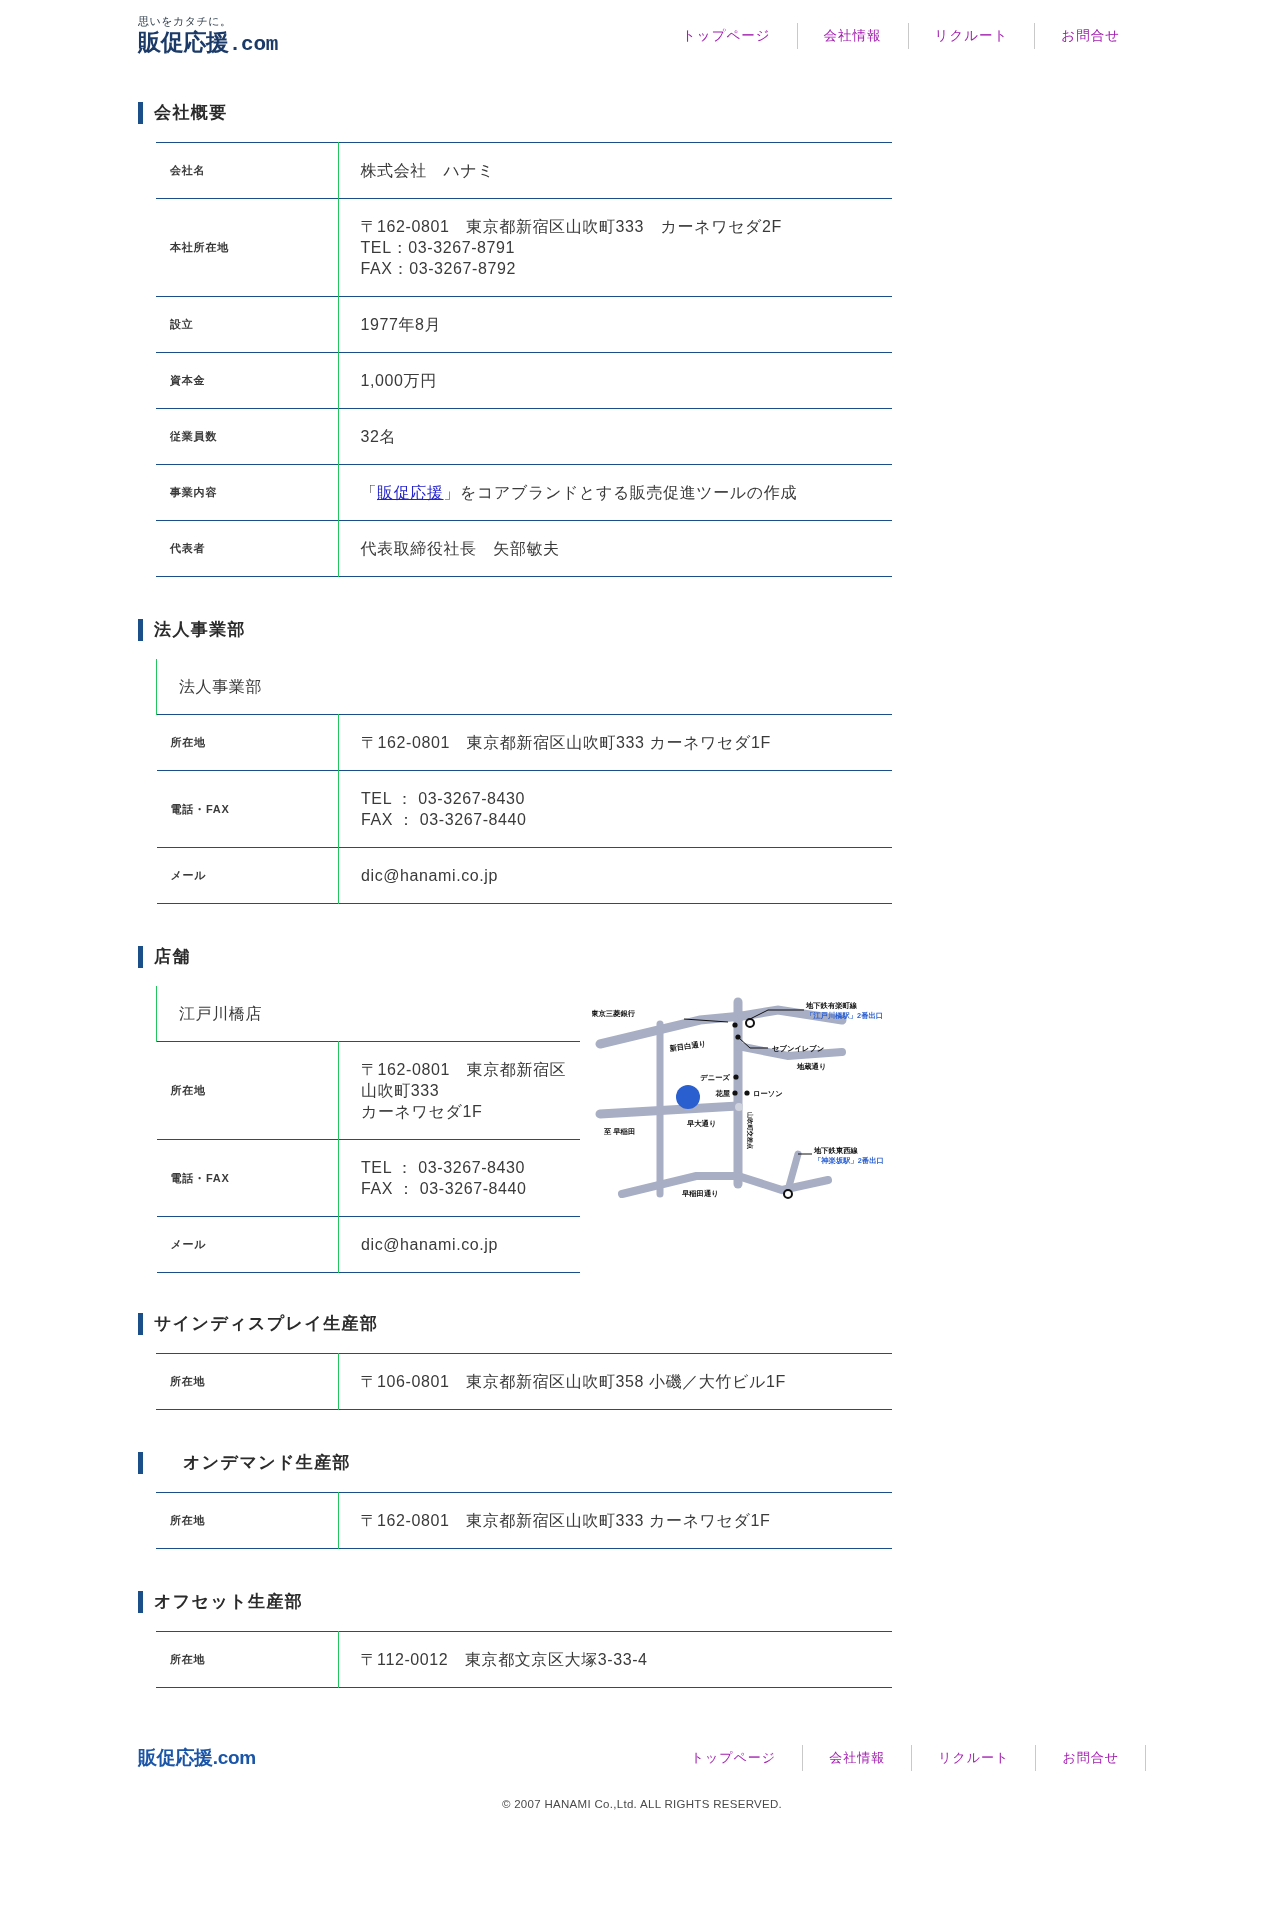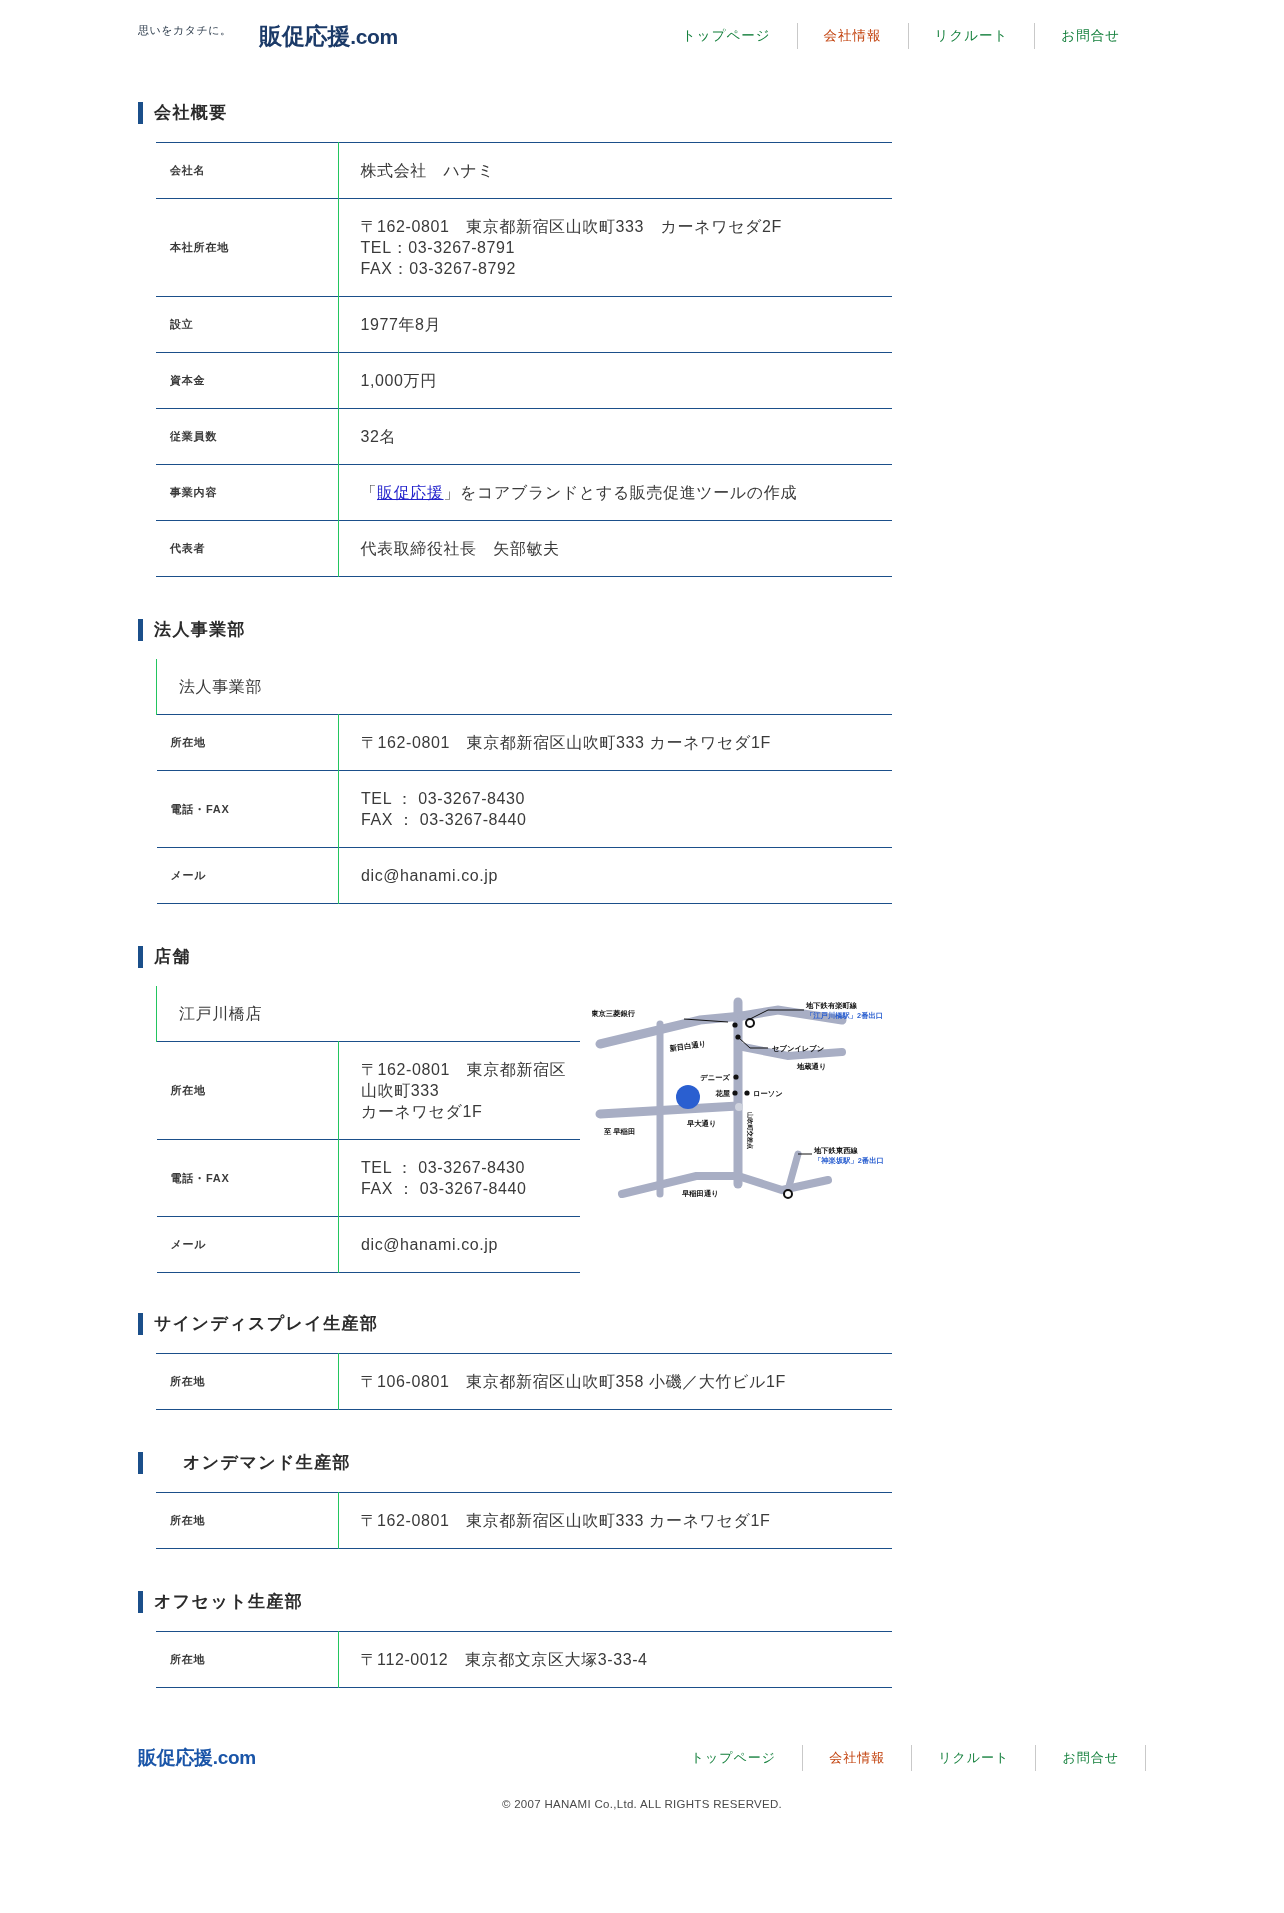--- a/index.html
+++ b/index.html
@@ -15,21 +15,21 @@
   .page { width: 1284px; margin: 0 auto; }
 
   
   .site-header {
     width: 1284px;
     height: 72px;
     display: flex;
     align-items: center;
     padding: 0 138px 0 138px;
   }
-  .brand { display: flex; flex-direction: row; justify-content: space-between; width: 260px; }
+  .brand { display: flex; flex-direction: column; justify-content: flex-start; width: 260px; font-family: Liberation Mono, monospace; }
   .brand-tagline {
     font-size: 11px;
     color: #2b3a4a;
     letter-spacing: 0.5px;
     line-height: 14px;
     margin-bottom: 2px;
   }
   .brand-logo {
     font-size: 23px;
     font-weight: bold;
@@ -41,29 +41,29 @@
   .brand-logo .dotcom { font-size: 21px; }
 
   .main-nav {
     margin-left: auto;
     display: flex;
     align-items: center;
     height: 34px;
   }
   .nav-item {
     font-size: 13.5px;
-    color: #15803d;
+    color: #a21caf;
     letter-spacing: 1px;
     padding: 0 26px;
     text-decoration: none;
     line-height: 34px;
     white-space: nowrap;
     cursor: pointer;
   }
-  .nav-item.active { color: #c2410c; }
+  .nav-item.active { color: #a21caf; }
   .nav-sep { width: 1px; height: 26px; background: #c9c9c9; }
 
   
   .content { padding: 0 138px; }
 
   .section { margin-bottom: 0; }
 
   .section-head {
     display: flex;
     align-items: center;

